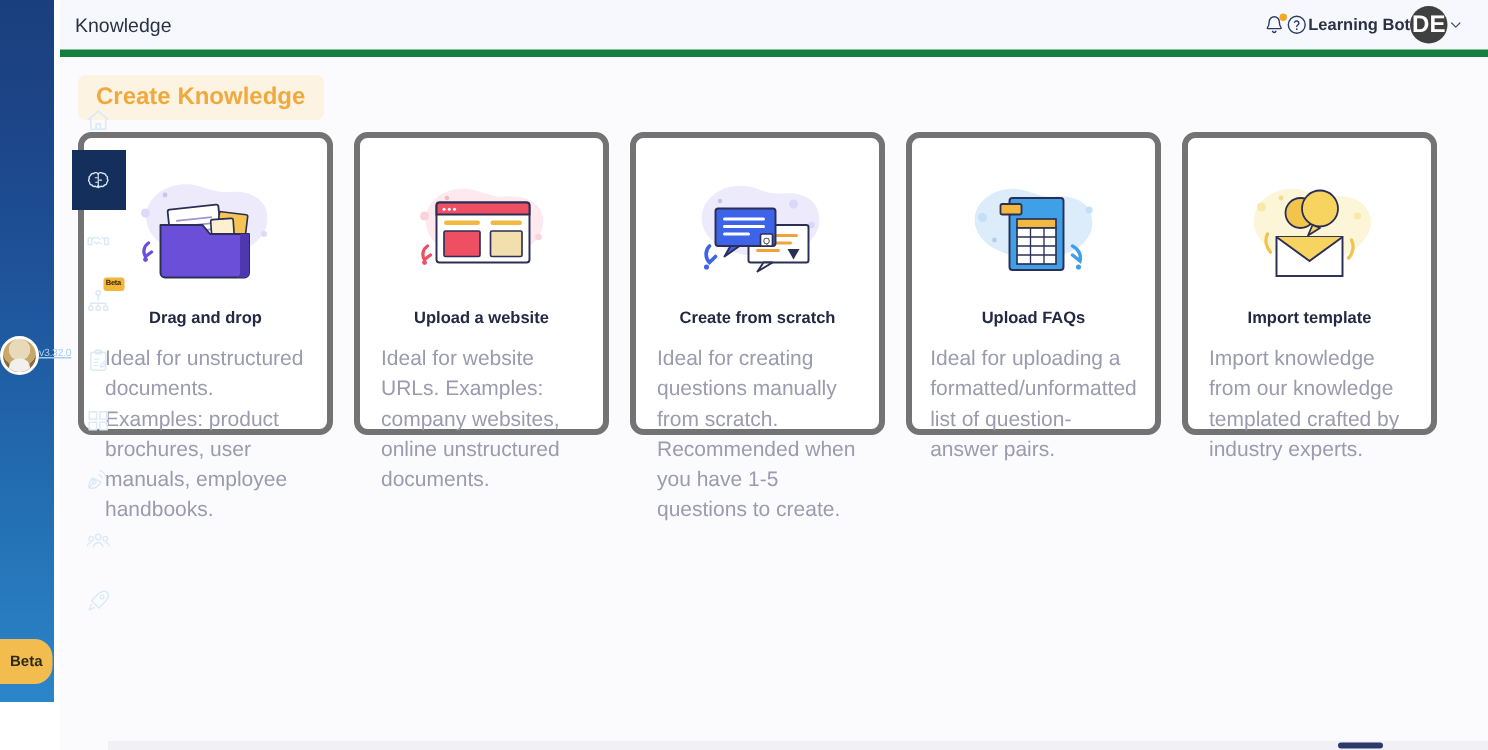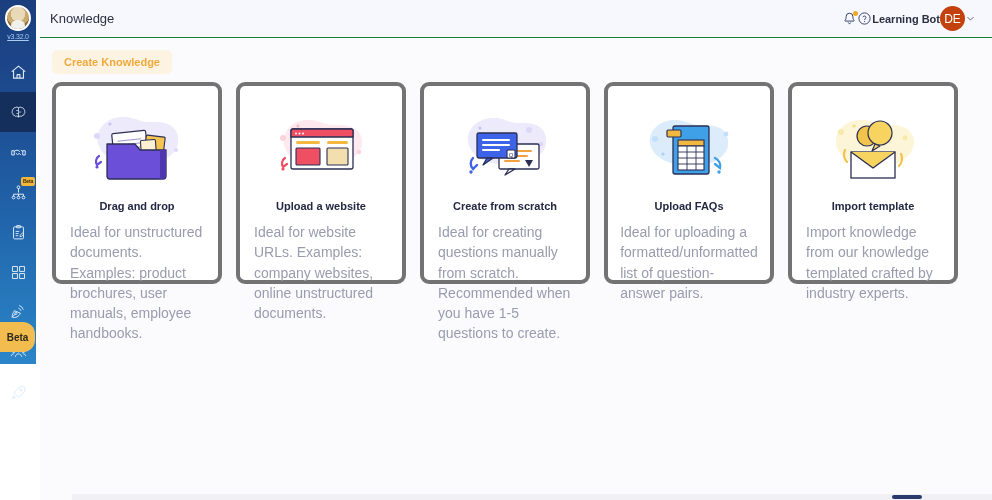--- a/index.html
+++ b/index.html
@@ -6,23 +6,23 @@
   html, body {
     width: 992px; height: 500px;
     font-family: "Liberation Sans", sans-serif;
     background: #ffffff;
     overflow: hidden;
   }
   .app { display: flex; width: 992px; height: 500px; position: relative; }
 
   
   .sidebar {
-    width: 36px; height: 364px; flex: 0 0 36px;
+    width: 36px; height: 468px; flex: 0 0 36px;
     background: linear-gradient(180deg, #1b3f7d 0%, #1d4a90 28%, #2166ac 62%, #2b86c9 100%);
-    display: flex; flex-direction: column; align-items: center;
+    display: flex; flex-direction: row; align-items: center;
     position: relative; z-index: 5;
   }
   .avatar-wrap { margin-top: 5px; position: relative; }
   .side-avatar {
     width: 26px; height: 26px; border-radius: 50%;
     border: 2px solid #ffffff;
     background: radial-gradient(circle at 50% 32%, #e8d9b8 0 38%, #c9a86d 39% 62%, #8a6a3a 63% 100%);
     position: relative; overflow: hidden;
   }
   .side-avatar::after {
@@ -59,45 +59,45 @@
 
   
   .main {
     flex: 1; height: 500px; background: #fbfbfe;
     display: flex; flex-direction: column; overflow: hidden;
     position: relative;
   }
   .topbar {
     height: 38px; flex: 0 0 38px;
     background: #f7f8fd;
-    border-bottom: 1px solid #15803d;
+    border-bottom: 5px solid #15803d;
     display: flex; align-items: center; padding: 0 16px 0 14px;
   }
   .page-title { font-size: 13px; color: #2c3142; font-weight: normal; }
   .topbar-right { margin-left: auto; display: flex; align-items: center; gap: 0; }
   .icon-btn { position: relative; cursor: pointer; display: flex; align-items: center; }
   .icon-btn svg { display: block; }
   .dot-badge {
     position: absolute; top: 0px; right: -1px;
     width: 5px; height: 5px; border-radius: 50%; background: #f5a623;
   }
   .bot-name { font-size: 11px; font-weight: bold; color: #2c3142; }
   .hdr-avatar {
     width: 25px; height: 25px; border-radius: 50%;
-    background: #c2410c; color: #ffffff;
-    font-size: 12px; font-weight: normal;
+    background: #404040; color: #ffffff;
+    font-size: 16px; font-weight: bold;
     display: flex; align-items: center; justify-content: center;
     cursor: pointer;
   }
   .chev { cursor: pointer; display: flex; align-items: center; }
 
   
   .tabs { display: flex; align-items: center; gap: 6px; padding: 12px 0 8px 16px; }
   .tab {
-    font-size: 11px; font-weight: bold; padding: 6px 12px;
+    font-size: 16px; font-weight: bold; padding: 6px 12px;
     border-radius: 5px; cursor: pointer; color: #444a5c;
   }
   .tab.active { background: #fdf3e3; color: #f0a93d; }
 
   
   .cards {
     flex: 1; overflow: hidden;
     padding: 0 16px 0 16px;
     display: flex; flex-wrap: wrap;
     gap: 14px;

